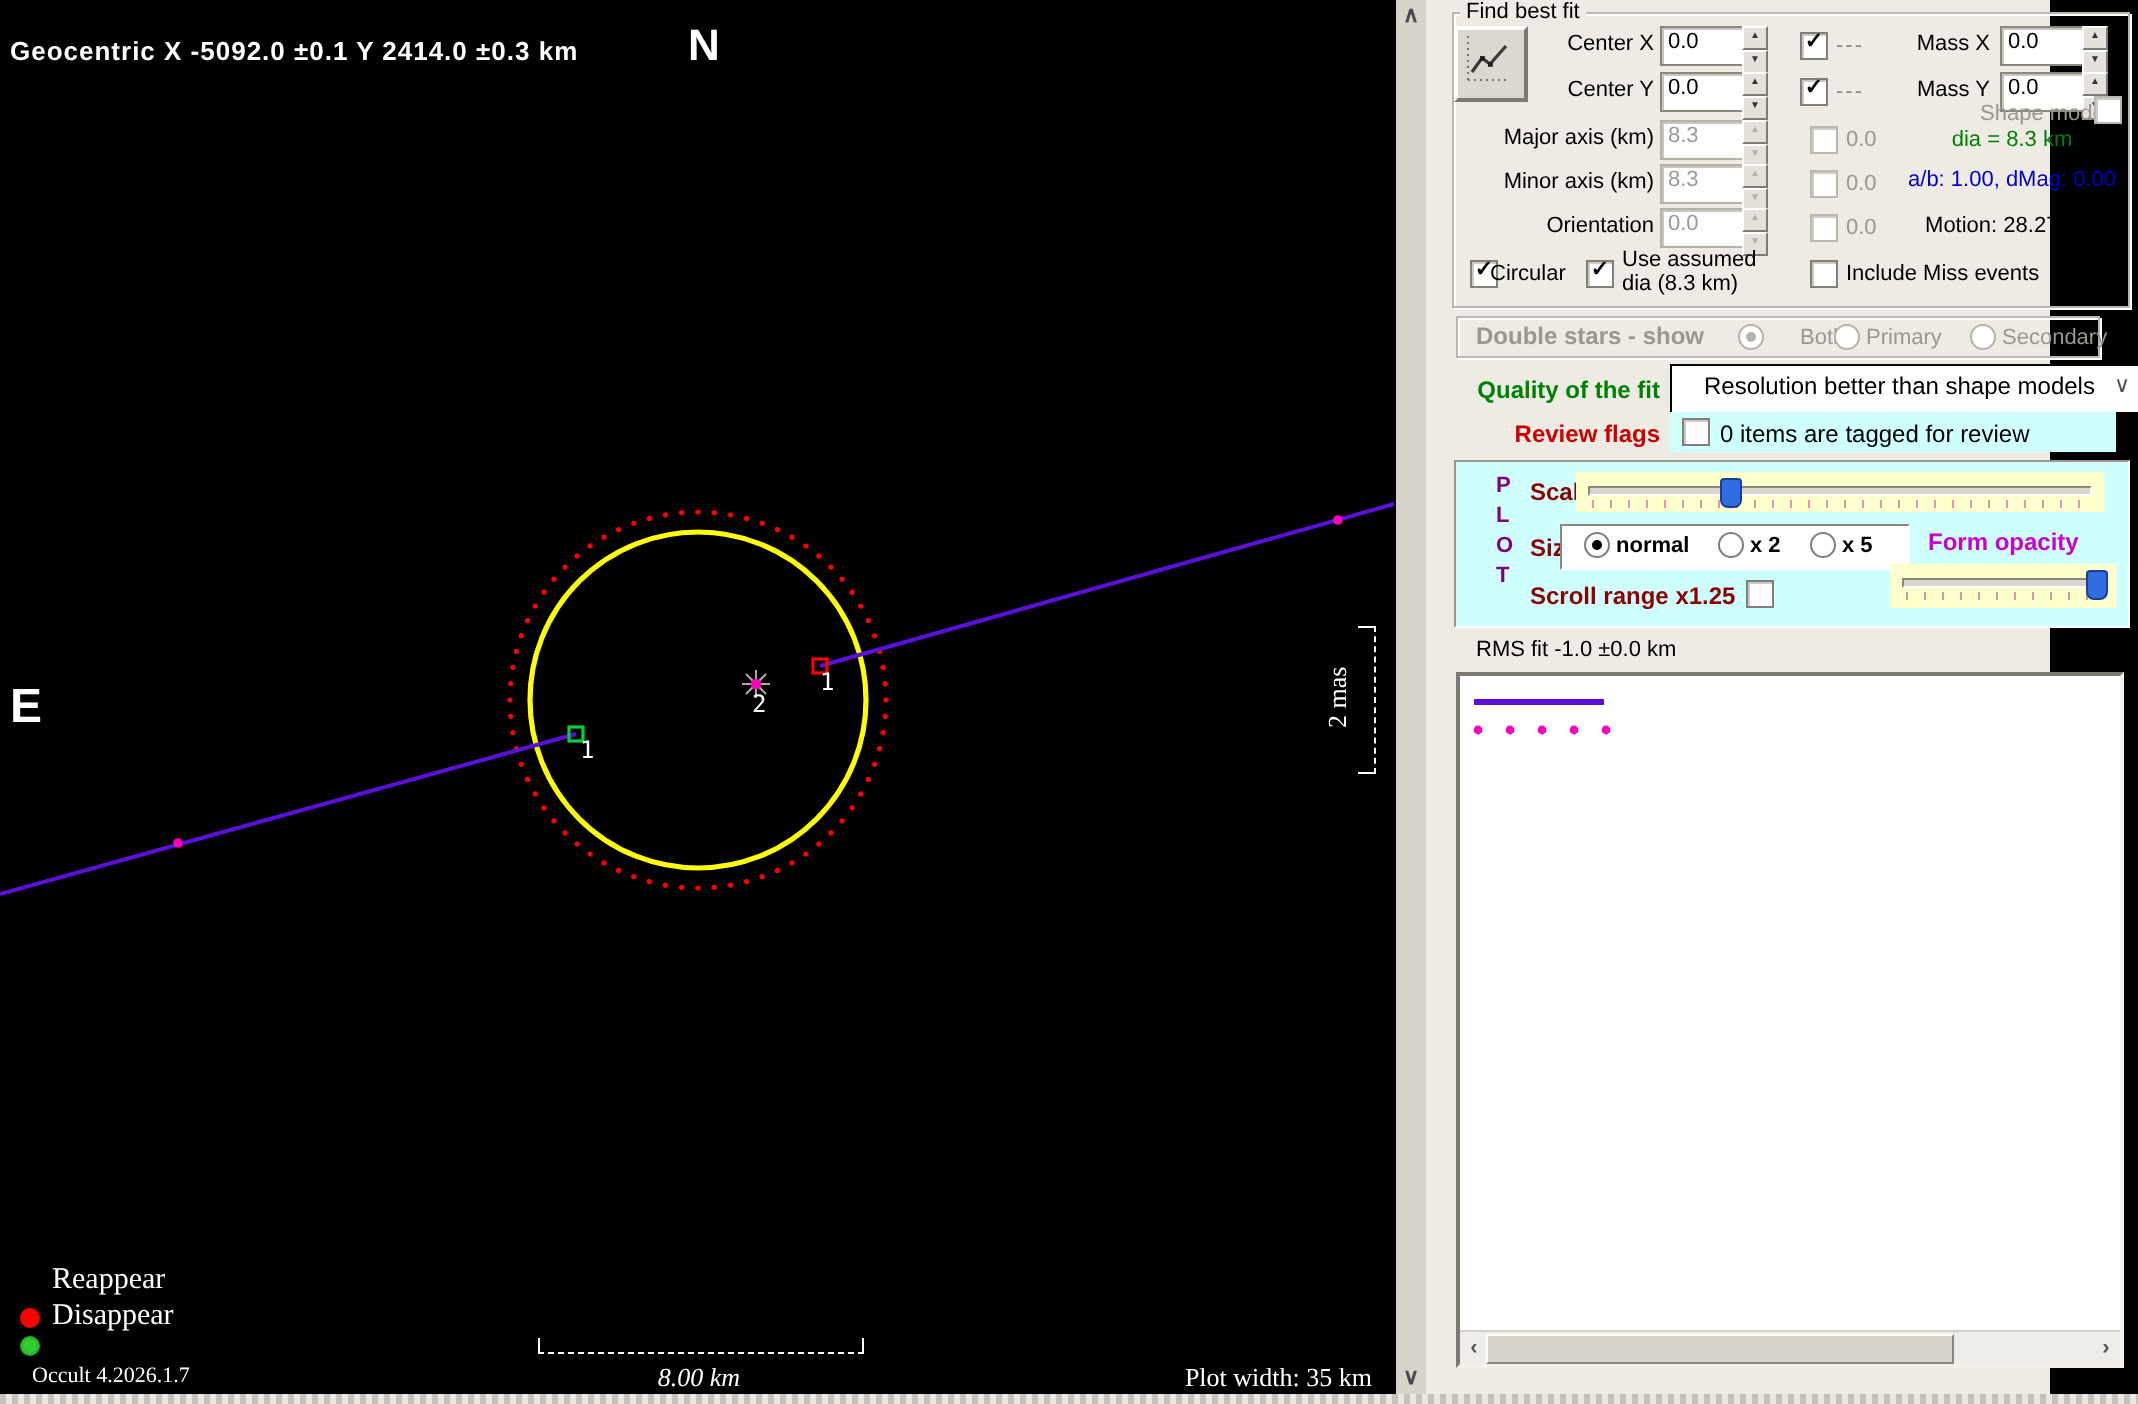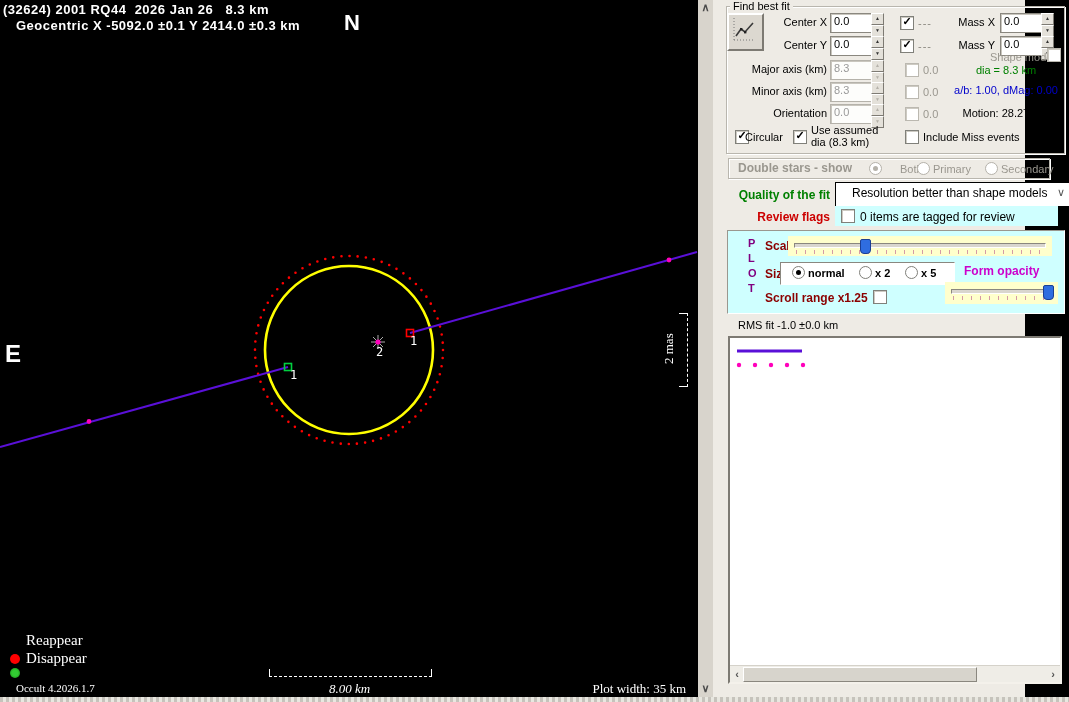--- a/index.html
+++ b/index.html
@@ -108,22 +108,21 @@
       <line x1="378" y1="335" x2="378" y2="349"></line>
       <line x1="373" y1="337" x2="383" y2="347"></line>
       <line x1="373" y1="347" x2="383" y2="337"></line>
       <circle cx="378" cy="342" r="2.6" fill="#ff00bb" stroke="none"></circle>
     </g>
 
     <rect x="284.5" y="363.5" width="7" height="7" fill="none" stroke="#00d040" stroke-width="1.6"></rect>
     <rect x="406.5" y="329.5" width="7" height="7" fill="none" stroke="#ff0000" stroke-width="1.6"></rect>
   </svg>
 
-  <span class="ptxt title-line" style="left:3px;top:2px;">(32624) 2001 RQ44  2026 Jan 26   8.3 km</span>
-  <span class="ptxt title-line" style="left:16px;top:18px;">Geocentric X -5092.0 ±0.1 Y 2414.0 ±0.3 km</span>
+  <span class="ptxt title-line" style="left:5px;top:18px;">Geocentric X -5092.0 ±0.1 Y 2414.0 ±0.3 km</span>
   <span class="ptxt dir" style="left:344px;top:10px;font-size:22px;">N</span>
   <span class="ptxt dir" style="left:5px;top:340px;font-size:24px;">E</span>
 
   <span class="ptxt mono" style="left:290px;top:368px;font-size:12px;">1</span>
   <span class="ptxt mono" style="left:410px;top:334px;font-size:12px;">1</span>
   <span class="ptxt mono" style="left:376px;top:345px;font-size:12px;">2</span>
 
   <div class="masbar"></div>
   <span class="mastext">2 mas</span>
 

